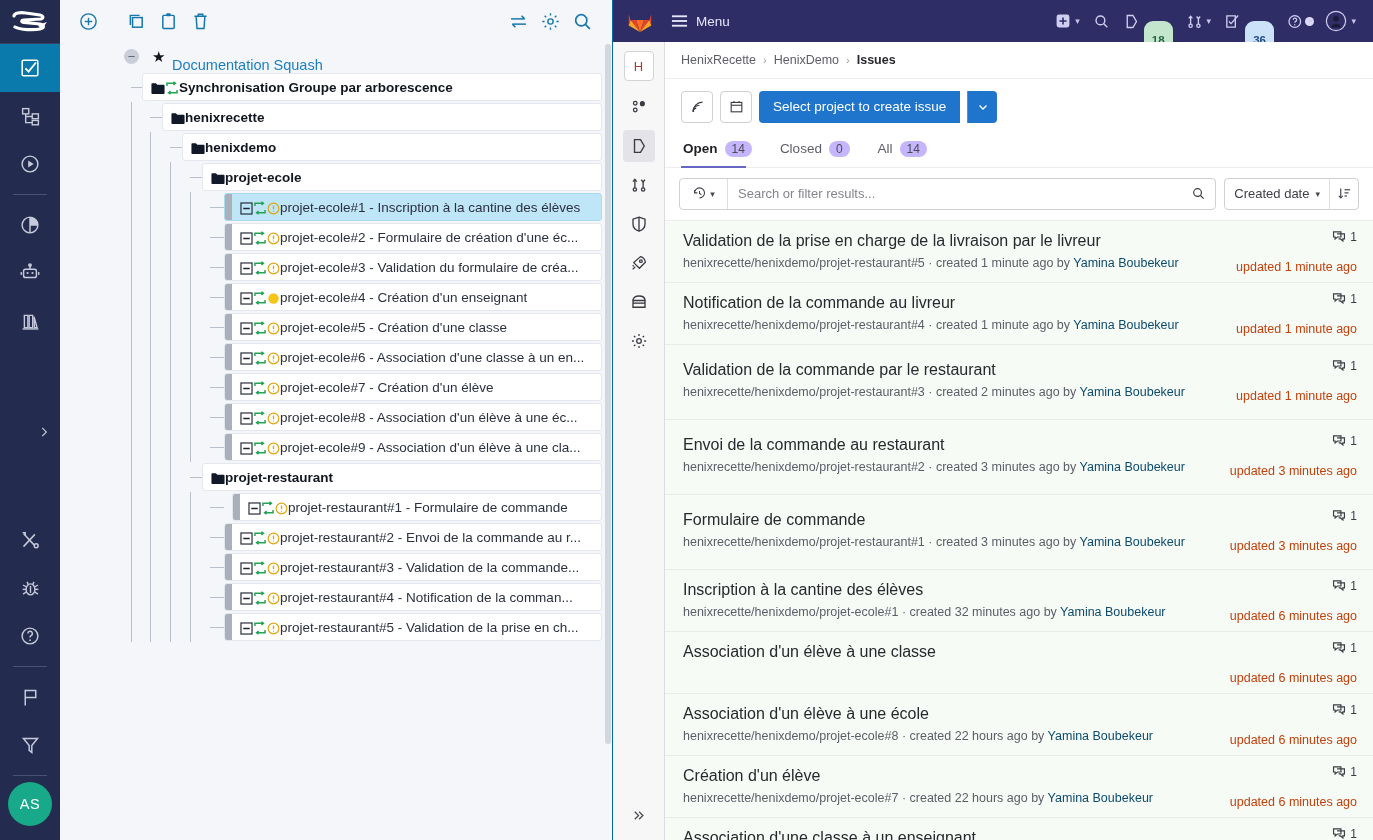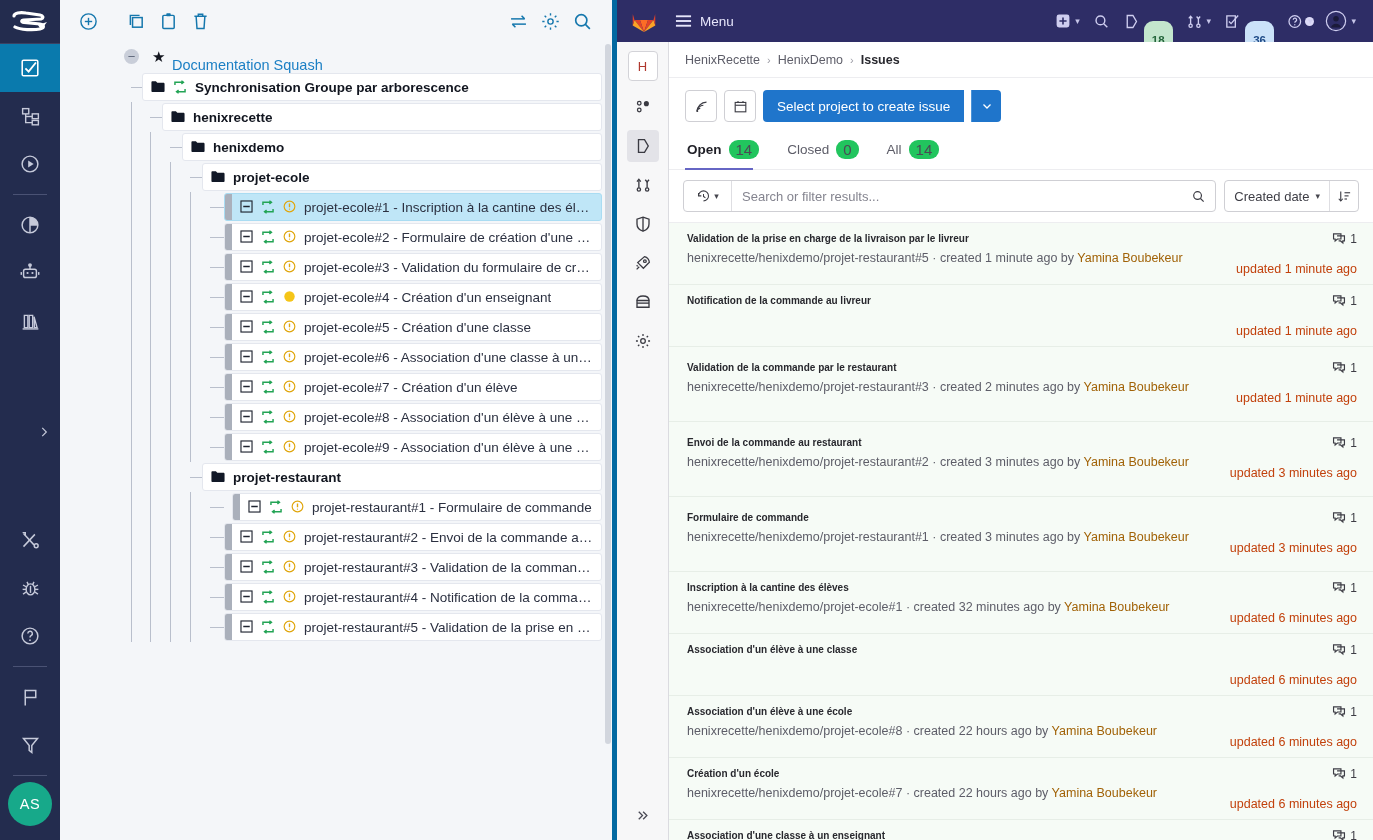--- a/index.html
+++ b/index.html
@@ -69,37 +69,37 @@
     display: flex; align-items: center; justify-content: center; top: 7px;
   }
   .node-card {
     position: absolute; top: 1px; right: 10px; height: 28px;
     background: #fff; border: 1px solid #e4e7ee; border-radius: 3px;
     display: flex; align-items: center; overflow: hidden;
     font-size: 13.5px; color: #2b3040;
   }
   .node-card.sel { background: #bfe6f7; border-color: #a9dcf2; }
   .node-card .lbar { width: 7px; height: 28px; background: #aab0bb; flex: 0 0 7px; }
-  .node-card .inner { display: flex; align-items: flex-start; gap: 8px; padding: 0 8px; min-width: 0; }
+  .node-card .inner { display: flex; align-items: flex-end; gap: 0; padding: 0 8px; min-width: 0; }
   .node-card .ntext { white-space: nowrap; overflow: hidden; text-overflow: ellipsis; }
   .node-card.folder .ntext { font-weight: bold; color: #11151f; }
   .root-row { position: relative; height: 30px; }
   .root-label {
     position: absolute; left: 90px; top: 15px; font-size: 14.5px; color: #1b7fc4;
   }
   .star { position: absolute; left: 70px; top: 6px; color: #13161f; font-size: 15px; }
 
   .sq-vscroll {
     position: absolute; top: 44px; right: 1px; width: 6px; height: 760px;
     background: transparent;
   }
   .sq-vscroll .thumb { position: absolute; top: 0; width: 6px; height: 700px; background: #d2d6de; border-radius: 3px; }
 
   
-  .gitlab { width: 761px; height: 840px; display: flex; flex-direction: column; background: #fff; border-left: 5px solid #0369a1; }
+  .gitlab { width: 761px; height: 840px; display: flex; flex-direction: column; background: #fff; border-left: 1px solid #0369a1; }
   .gl-top {
     height: 42px; background: #2e2d66; display: flex; align-items: center;
     padding: 0 12px 0 14px; color: #d3d2f5; flex: 0 0 42px;
   }
   .gl-logo { width: 26px; height: 26px; display: flex; align-items: center; justify-content: center; }
   .gl-menu { display: flex; align-items: center; gap: 8px; margin-left: 18px; font-size: 13.5px; color: #e6e5fb; }
   .gl-top-spacer { flex: 1 1 auto; }
   .gl-top-actions { display: flex; align-items: center; gap: 3px; }
   .gl-ta {
     display: flex; align-items: center; gap: 4px; padding: 4px 5px; border-radius: 4px;
@@ -163,21 +163,21 @@
   .gl-tabs { display: flex; align-items: flex-end; gap: 0; padding: 0 16px; border-bottom: 1px solid #ededf0; }
   .gl-tab {
     display: flex; align-items: center; gap: 7px; padding: 8px 10px 10px 2px;
     font-size: 13.5px; color: #5d5d68; margin-right: 16px; position: relative;
   }
   .gl-tab.active { color: #1f1f26; font-weight: bold; }
   .gl-tab.active:after {
     content: ''; position: absolute; left: 0; right: 16px; bottom: -1px; height: 2px; background: #6666c4;
   }
   .gl-tab .cnt {
-    background: #22c55e; color: #4b4b54; border-radius: 9px; font-size: 15px;
+    background: #c4b5fd; color: #4b4b54; border-radius: 9px; font-size: 12px;
     padding: 1px 7px; font-weight: normal;
   }
 
   .gl-filter { display: flex; align-items: center; gap: 8px; padding: 10px 14px; }
   .filter-box {
     flex: 1 1 auto; height: 32px; border: 1px solid #cfcfd4; border-radius: 4px;
     display: flex; align-items: center; background: #fff; overflow: hidden; min-width: 0;
   }
   .filter-hist {
     width: 48px; height: 30px; display: flex; align-items: center; justify-content: center; gap: 3px;
@@ -200,24 +200,24 @@
     border-right: 1px solid #dedee2; height: 30px;
   }
   .sort-dir { width: 28px; height: 30px; display: flex; align-items: center; justify-content: center; color: #3d3d45; }
 
   .gl-list { flex: 1 1 auto; overflow: hidden; border-top: 1px solid #ededf0; }
   .issue-row {
     background: #f6fbf6; border-bottom: 1px solid #e7eee7;
     padding: 9px 16px 8px 18px; display: flex; align-items: flex-start;
   }
   .issue-left { flex: 1 1 auto; min-width: 0; }
-  .issue-title { font-size: 10px; color: #28282e; font-weight: bold; line-height: 1.35; }
+  .issue-title { font-size: 16px; color: #28282e; font-weight: normal; line-height: 1.35; }
   .issue-meta { font-size: 12.5px; color: #5d5d68; margin-top: 4px; line-height: 1.35; }
   .issue-meta .ref { color: #5d5d68; }
-  .issue-meta .author { color: #a16207; }
+  .issue-meta .author { color: #0c4a6e; }
   .issue-right {
     flex: 0 0 auto; display: flex; flex-direction: column; align-items: flex-end; margin-left: 10px;
   }
   .issue-comments { display: flex; align-items: center; gap: 4px; font-size: 12px; color: #3d3d45; }
   .issue-updated { font-size: 12.5px; color: #c2410c; margin-top: 16px; white-space: nowrap; }
 
   svg { display: block; }
 </style>
 </head>
 <body>
@@ -1304,20 +1304,25 @@
                     </svg>
                   </span>
         <span>1</span>
       </div>
       <div class="issue-updated">updated 1 minute ago</div>
     </div>
             </div>
             <div class="issue-row">
     <div class="issue-left">
       <div class="issue-title">Notification de la commande au livreur</div>
+      <div class="issue-meta">
+        <span class="ref">henixrecette/henixdemo/projet-restaurant#4</span><span class="sep"> · </span>
+        <span>created 1 minute ago by</span>
+        <span class="author">Yamina Boubekeur</span>
+      </div>
     </div>
     <div class="issue-right">
       <div class="issue-comments">
         <span>
                     <svg width="14" height="14" viewBox="0 0 18 18" fill="none" stroke="#3d3d45" stroke-width="1.5">
   <path d="M2 2.5 H11.5 V9 H7 L4 11.5 V9 H2 Z"></path>
                       <path d="M6.5 5 H16 V11.5 H14 V14 L11 11.5 H8.5"></path>
                     </svg>
                   </span>
         <span>1</span>
@@ -1447,21 +1452,21 @@
                       <path d="M6.5 5 H16 V11.5 H14 V14 L11 11.5 H8.5"></path>
                     </svg>
                   </span>
         <span>1</span>
       </div>
       <div class="issue-updated">updated 6 minutes ago</div>
     </div>
             </div>
             <div class="issue-row">
     <div class="issue-left">
-      <div class="issue-title">Création d'un école</div>
+      <div class="issue-title">Création d'un élève</div>
       <div class="issue-meta">
         <span class="ref">henixrecette/henixdemo/projet-ecole#7</span><span class="sep"> · </span>
         <span>created 22 hours ago by</span>
         <span class="author">Yamina Boubekeur</span>
       </div>
     </div>
     <div class="issue-right">
       <div class="issue-comments">
         <span>
                     <svg width="14" height="14" viewBox="0 0 18 18" fill="none" stroke="#3d3d45" stroke-width="1.5">

